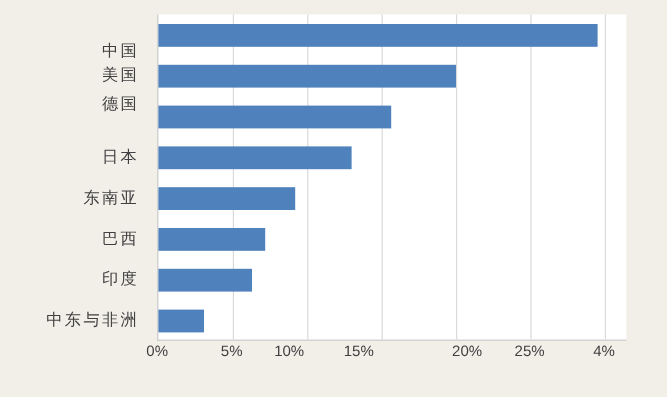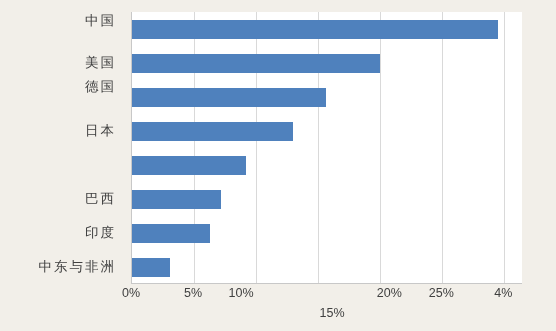--- a/index.html
+++ b/index.html
@@ -135,24 +135,25 @@
     letter-spacing:0.3px;
     white-space:nowrap;
   }
 </style>
 </head>
 <body>
 
 <div id="chart-root">
 
   <div class="y-labels">
-      <div class="y-label" style="top: 9px; margin-left: 12px;">中国</div>
+      <div class="y-label" style="top: 31px; margin-left: 12px;">中国</div>
       <div class="y-label" style="top: 51px;">美国</div>
       <div class="y-label" style="top: 75px;">德国</div>
       <div class="y-label" style="top: 119px;">日本</div>
+      <div class="y-label" style="top: 153px;">东南亚</div>
       <div class="y-label" style="top: 187px;">巴西</div>
       <div class="y-label" style="top: 221px;">印度</div>
       <div class="y-label" style="top: 255px;">中东与非洲</div>
     </div>
 
   <div class="plot-area">
     <div class="gridlines">
         <div class="gridline" style="left: 62.0635px;"></div>
         <div class="gridline" style="left: 124.127px;"></div>
         <div class="gridline" style="left: 186.19px;"></div>
@@ -169,20 +170,20 @@
         <div class="bar" style="width: 89.3714px; height: 19px; top: 177.5px; background: rgb(79, 129, 189);"></div>
         <div class="bar" style="width: 78.2px; height: 19px; top: 211.5px; background: rgb(79, 129, 189);"></div>
         <div class="bar" style="width: 38.4794px; height: 19px; top: 245.5px; background: rgb(79, 129, 189);"></div>
       </div>
   </div>
 
   <div class="x-labels">
       <div class="x-label" style="left: 0px;">0%</div>
       <div class="x-label" style="left: 62.0635px;">5%</div>
       <div class="x-label" style="left: 110px;">10%</div>
-      <div class="x-label" style="left: 201px; margin-top: 20px;">15%</div>
+      <div class="x-label" style="left: 168px;">15%</div>
       <div class="x-label" style="left: 248.254px; margin-left: 10px;">20%</div>
       <div class="x-label" style="left: 310.317px;">25%</div>
       <div class="x-label" style="left: 372.381px;">4%</div>
     </div>
 
 
 </div>
 
 </body></html>

